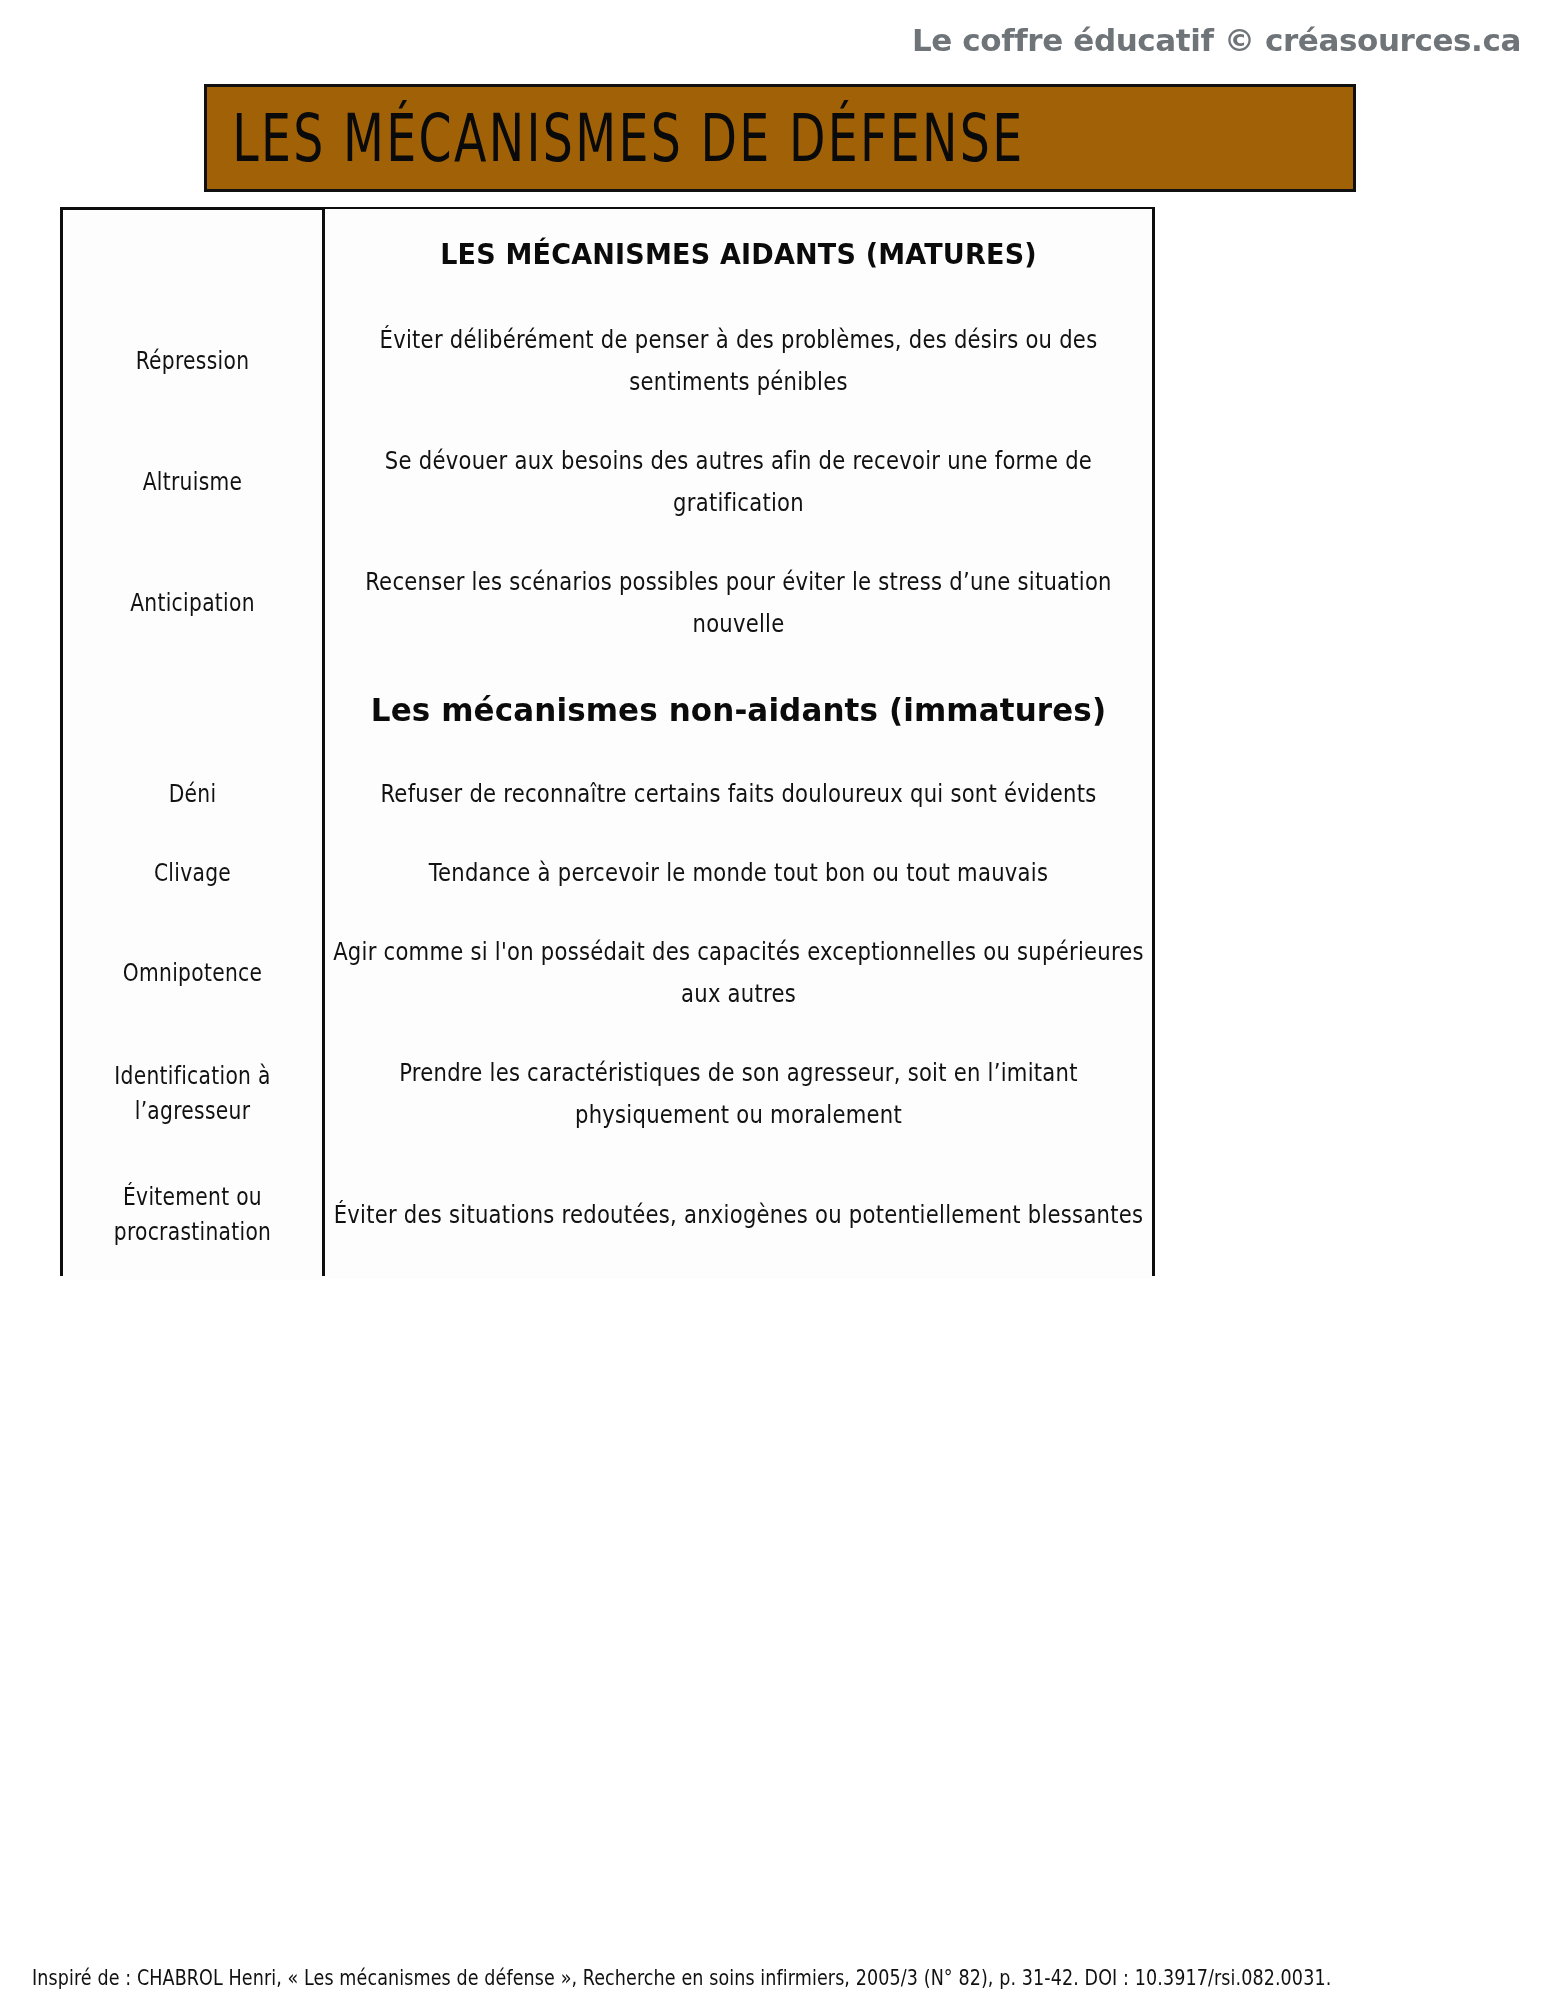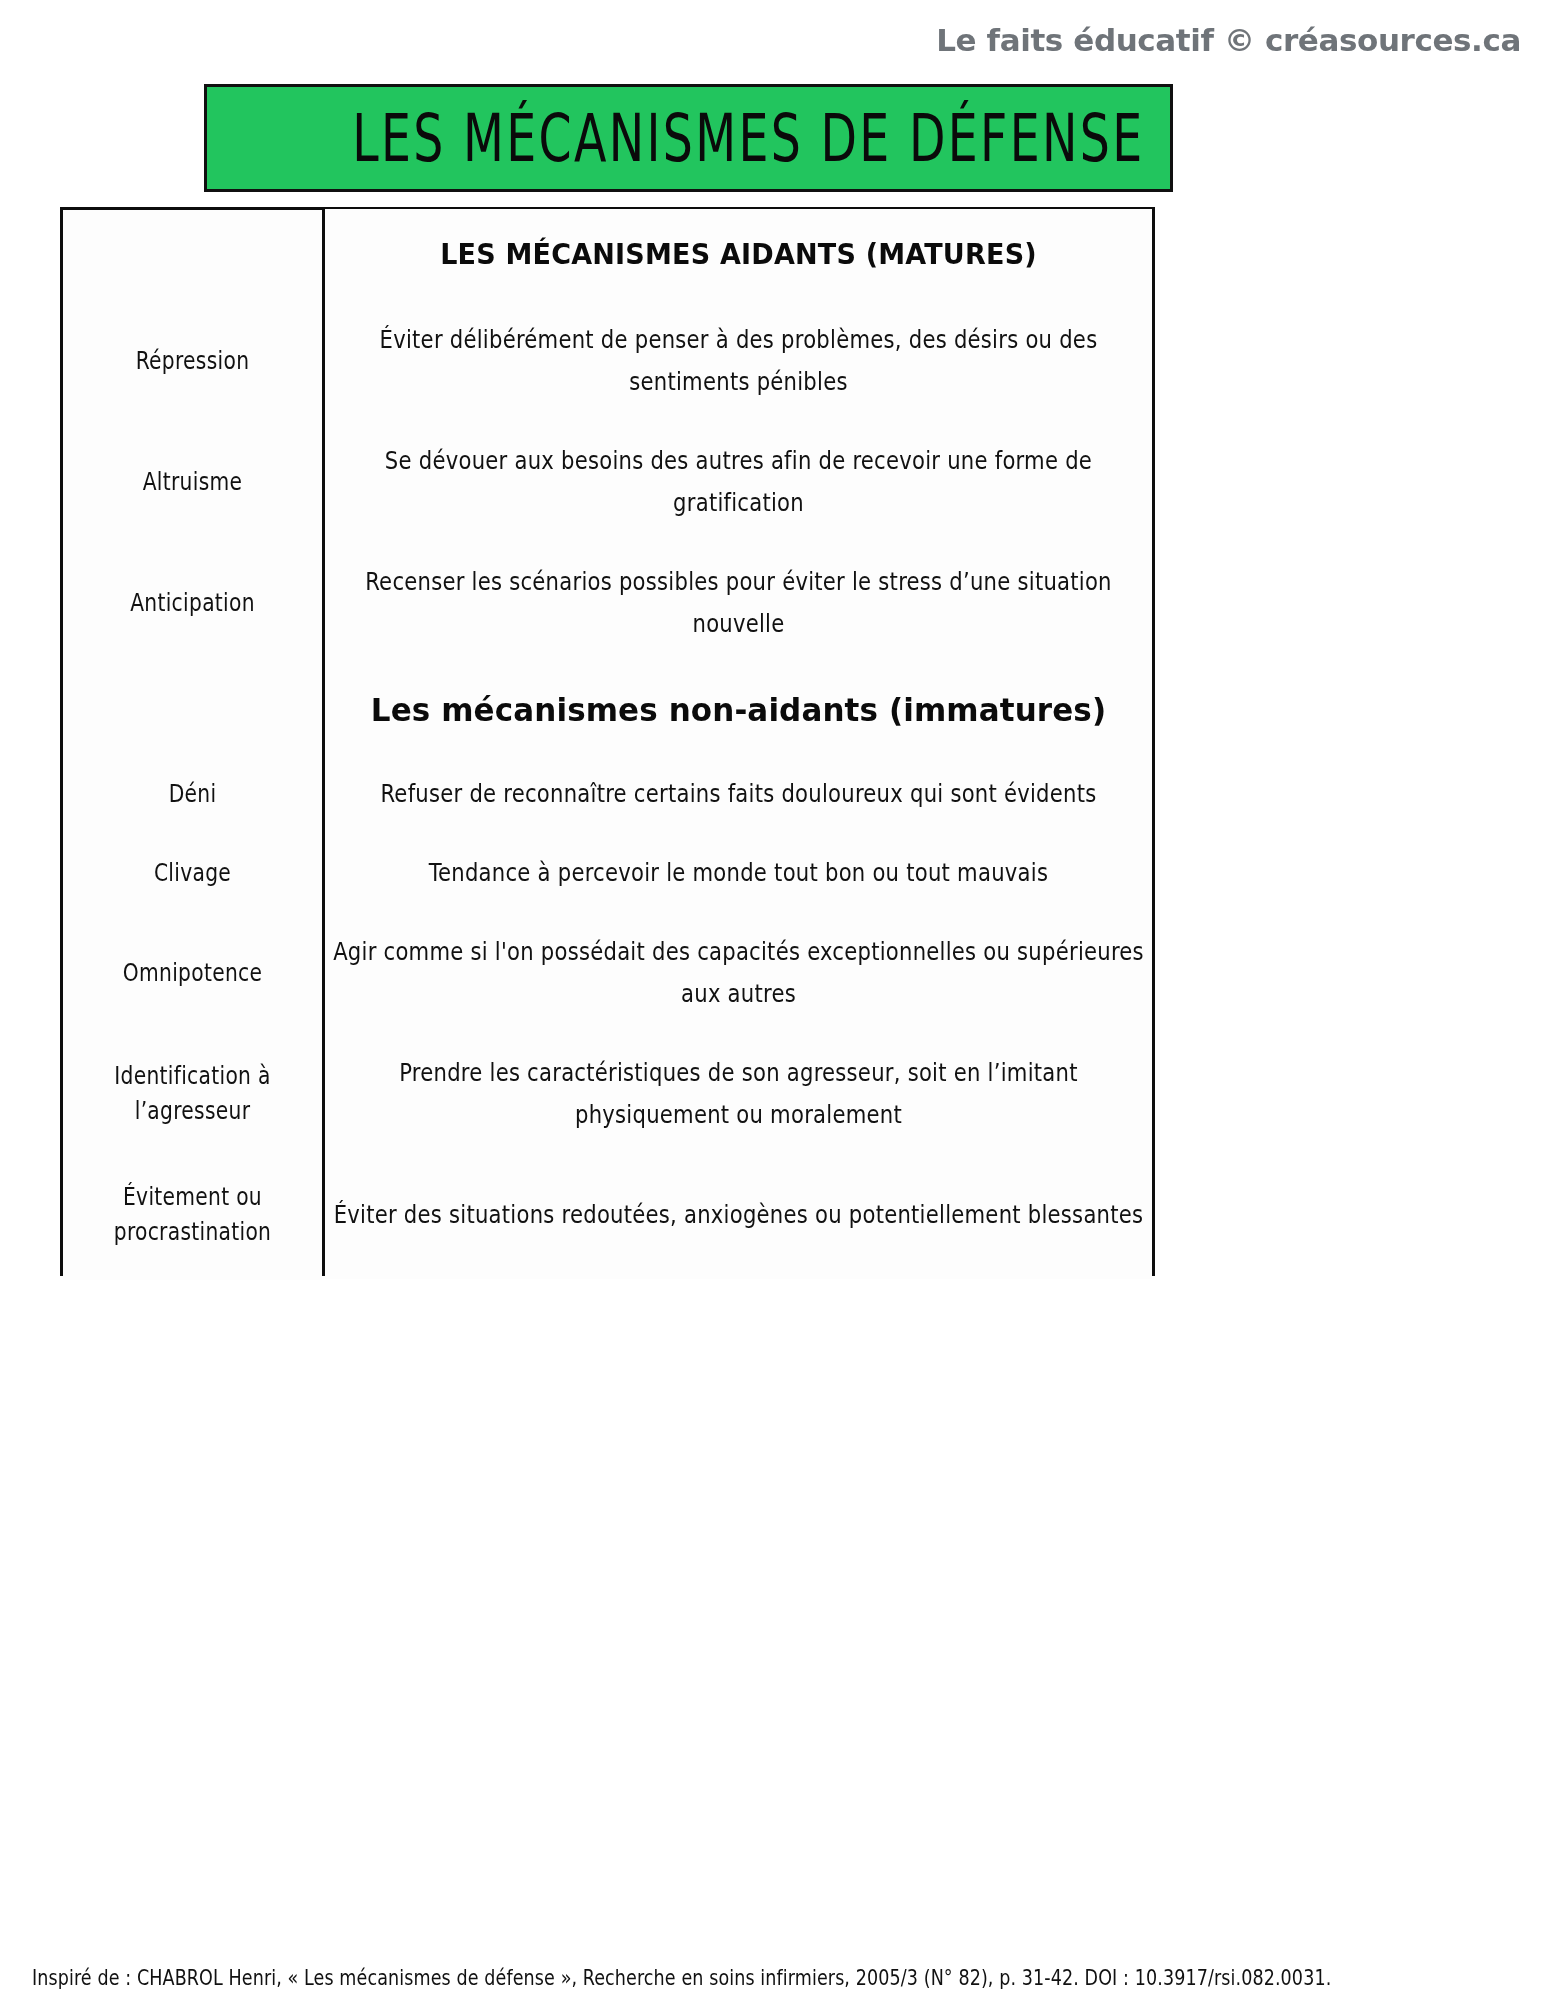--- a/index.html
+++ b/index.html
@@ -34,28 +34,28 @@
     letter-spacing: -0.4px;
     color: #6f7479;
     white-space: nowrap;
   }
 
   
   .title-box {
     position: absolute;
     left: 204px;
     top: 84px;
-    width: 969px;
+    width: 1152px;
     height: 108px;
     border: 3px solid #101010;
-    background: #22c55e;
+    background: #a16207;
     box-sizing: border-box;
     display: flex;
     align-items: center;
-    justify-content: flex-end;
+    justify-content: flex-start;
   }
   .title-text {
     font-family: "DejaVu Sans Condensed", "Liberation Sans Narrow", "Liberation Sans", sans-serif;
     font-size: 56px;
     font-weight: 400;
     letter-spacing: 2.5px;
     color: #0a0a0a;
     transform: scaleX(0.94) scaleY(1.16);
     white-space: nowrap;
   }
@@ -145,21 +145,21 @@
     white-space: nowrap;
     transform: scaleY(1.08);
     transform-origin: left bottom;
   }
 </style>
 </head>
 <body>
 
 <div class="page">
 
-  <div class="brand-header">Le faits éducatif © créasources.ca</div>
+  <div class="brand-header">Le coffre éducatif © créasources.ca</div>
 
   <div class="title-box">
     <div class="title-text">LES MÉCANISMES DE DÉFENSE</div>
   </div>
 
   <table class="tbl">
     <colgroup>
         <col class="c1">
         <col class="c2">
       </colgroup>

